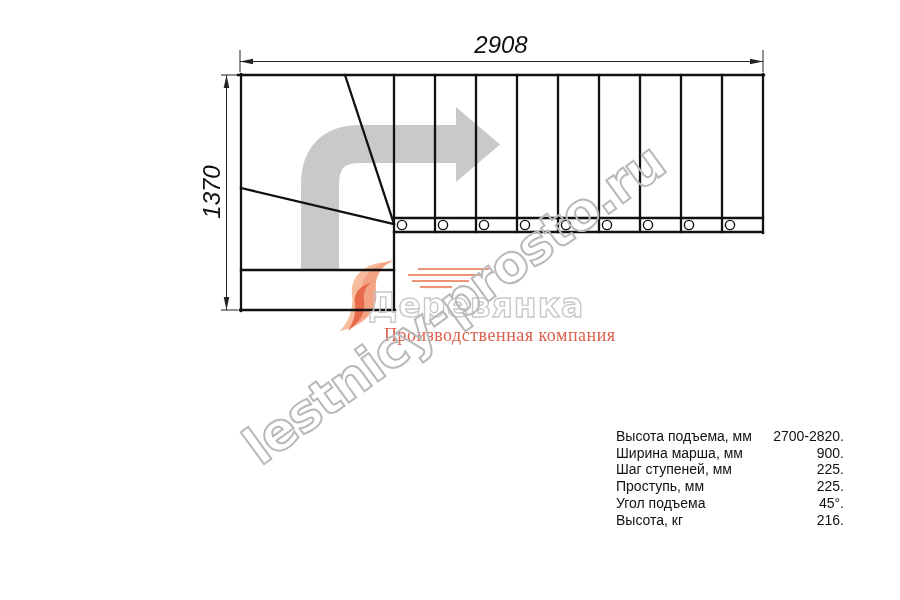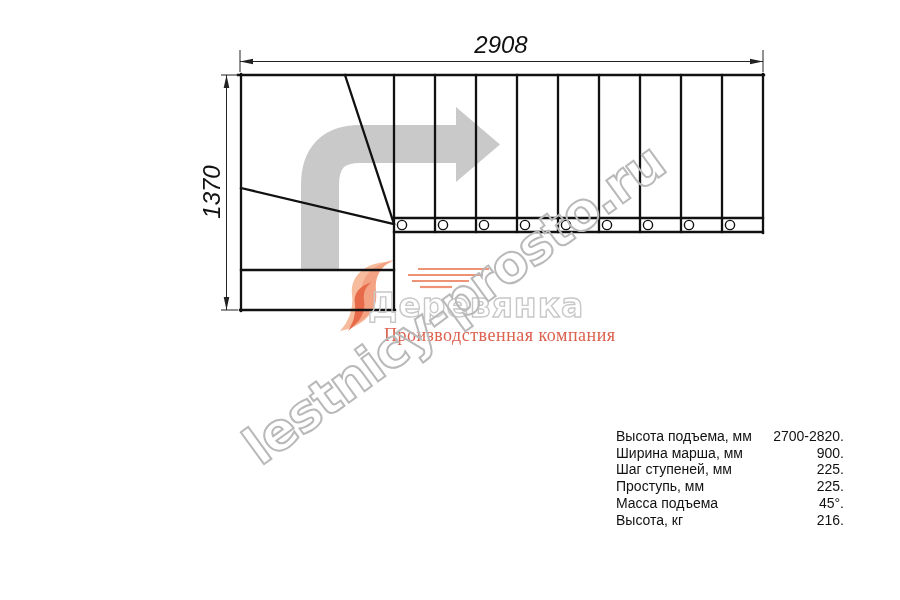--- a/index.html
+++ b/index.html
@@ -131,21 +131,21 @@
     </div>
     <div class="spec-row">
       <span class="lbl">Шаг ступеней, мм</span>
       <span class="val">225.</span>
     </div>
     <div class="spec-row">
       <span class="lbl">Проступь, мм</span>
       <span class="val">225.</span>
     </div>
     <div class="spec-row">
-      <span class="lbl">Масса подъема</span>
+      <span class="lbl">Угол подъема</span>
       <span class="val">45°.</span>
     </div>
     <div class="spec-row">
       <span class="lbl">Высота, кг</span>
       <span class="val">216.</span>
     </div>
   </div>
 
 </div>
 

